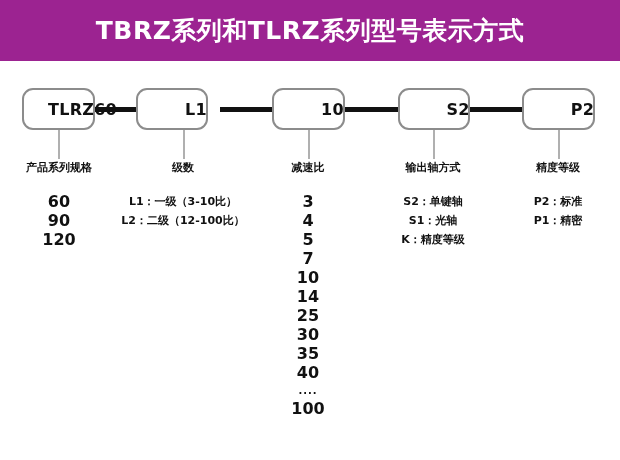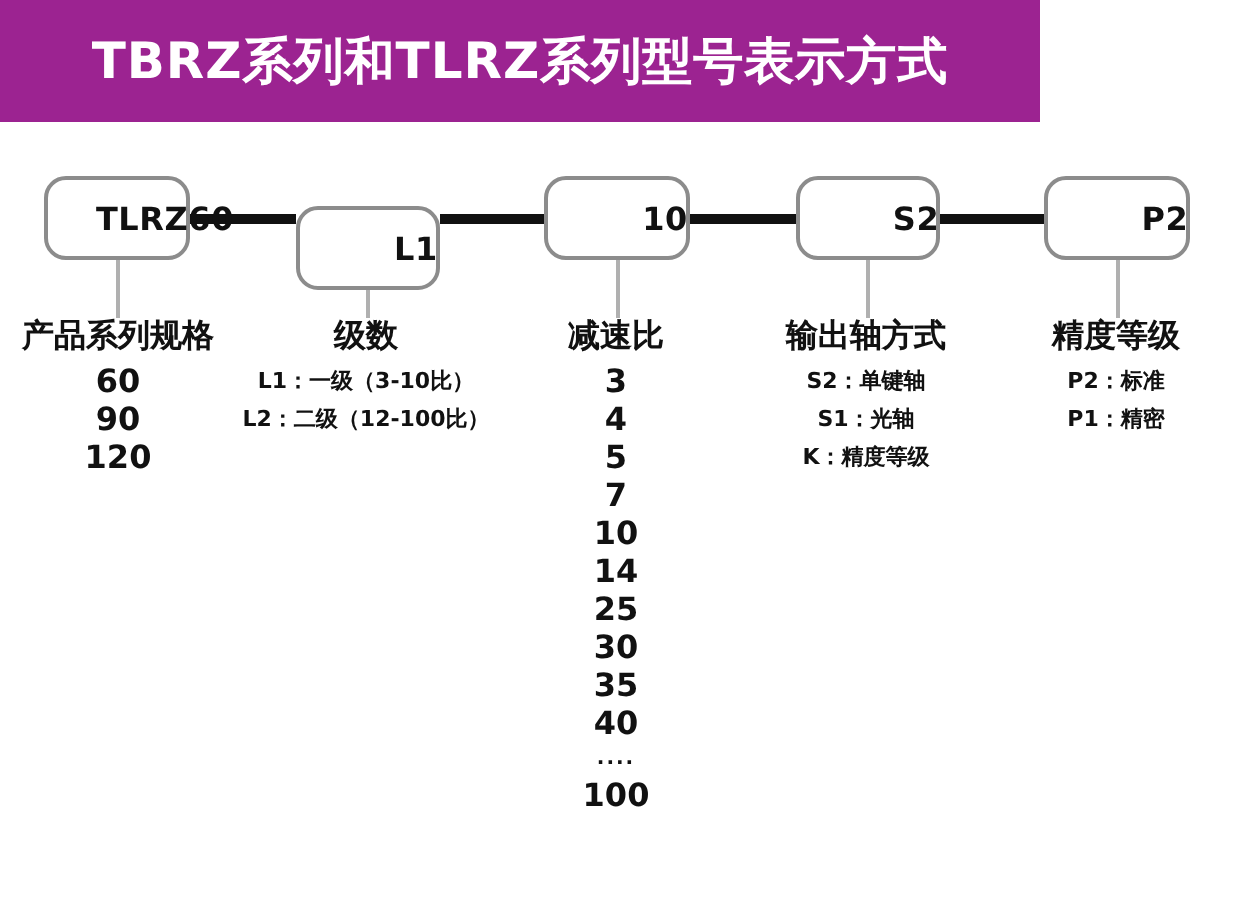--- a/index.html
+++ b/index.html
@@ -14,21 +14,21 @@
     color: #1a1a1a;
     overflow: hidden;
     position: relative;
   }
 
   
   .banner {
     position: absolute;
     left: 0;
     top: 0;
-    width: 520px;
+    width: 620px;
     height: 61px;
     background: #9c2391;
     display: flex;
     align-items: center;
     justify-content: center;
   }
   .banner-title {
     color: #ffffff;
     font-size: 25px;
     font-weight: bold;
@@ -86,26 +86,26 @@
     z-index: 1;
   }
 
   
   .col {
     position: absolute;
     top: 99px;
     text-align: center;
   }
   .col-head {
-    font-size: 16px;
+    font-size: 11px;
     font-weight: bold;
     color: #111111;
     line-height: 16px;
     white-space: nowrap;
-    margin-bottom: 5px;
+    margin-bottom: 16px;
   }
   .col-item {
     font-size: 11px;
     font-weight: bold;
     color: #111111;
     line-height: 19px;
     white-space: nowrap;
   }
   .col-item.num {
     font-size: 16px;
@@ -126,21 +126,21 @@
 <div class="diagram">
 
   <div class="rail" style="left:95px;  width:53px;"></div>
   <div class="rail" style="left:220px; width:52px;"></div>
   <div class="rail" style="left:345px; width:53px;"></div>
   <div class="rail" style="left:470px; width:52px;"></div>
 
   <div class="code-box" style="left:22px;  width:73px;">
     <span>TLRZ60</span>
   </div>
-  <div class="code-box" style="left:148px; width:72px;margin-top:15px;">
+  <div class="code-box" style="left:136px; width:72px;">
     <span>L1</span>
   </div>
   <div class="code-box" style="left:272px; width:73px;">
     <span>10</span>
   </div>
   <div class="code-box" style="left:398px; width:72px;">
     <span>S2</span>
   </div>
   <div class="code-box" style="left:522px; width:73px;">
     <span>P2</span>

